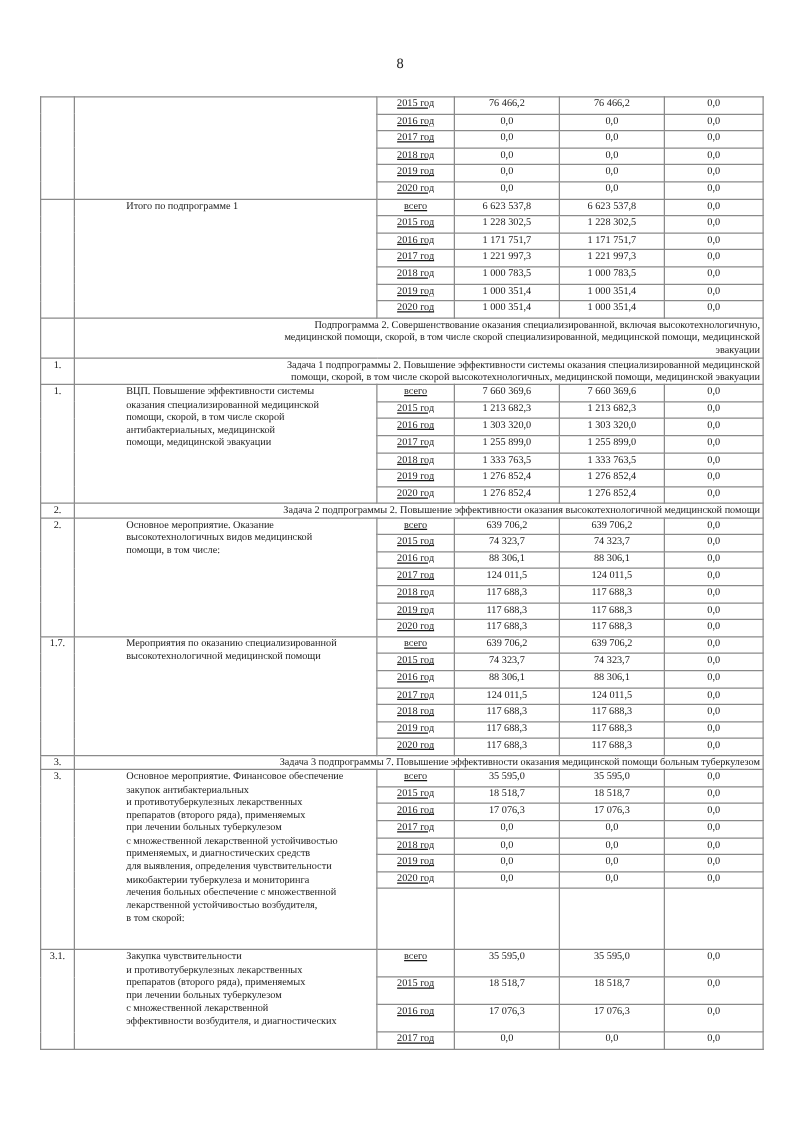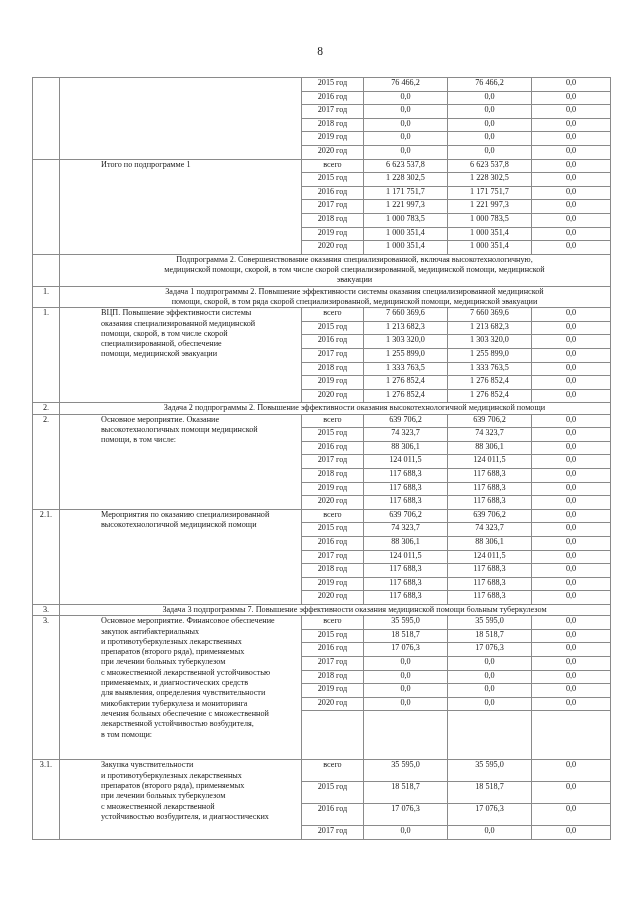--- a/index.html
+++ b/index.html
@@ -52,24 +52,24 @@
   
   col.c-num   { width: 27px; }
   col.c-desc  { width: 242px; }
   col.c-year  { width: 62px; }
   col.c-v1    { width: 84px; }
   col.c-v2    { width: 84px; }
   col.c-v3    { width: 79px; }
 
   td.num      { text-align: center; vertical-align: top; padding-top: 0.5px; }
   td.desc     { text-align: left;  vertical-align: top; padding-left: 3px; padding-top: 0.5px; }
-  td.year     { text-align: center; vertical-align: middle; }
+  td.year     { text-align: center; vertical-align: middle; text-decoration: underline; }
   td.val      { text-align: center; vertical-align: middle; }
   td.valtop   { text-align: center; vertical-align: top; }
-  td.wide     { text-align: center; padding-left: 3px; vertical-align: top; padding-top: 1px; padding-bottom: 1px; }
+  td.wide     { text-align: right; padding-left: 3px; vertical-align: top; padding-top: 1px; padding-bottom: 1px; }
   td.blank    { }
 
   .yr-row td { height: 12.6px; }
   .tall-row td { height: 21px; }
 
   .desc-line { display: block; white-space: nowrap; padding-left: 39px; }
 </style>
 </head>
 <body>
 
@@ -180,31 +180,31 @@
           <span class="desc-line">Подпрограмма 2. Совершенствование оказания специализированной, включая высокотехнологичную,</span>
           <span class="desc-line">медицинской помощи, скорой, в том числе скорой специализированной, медицинской помощи, медицинской</span>
           <span class="desc-line">эвакуации</span>
         </td>
       </tr>
 
       <tr>
         <td class="num">1.</td>
         <td class="wide" colspan="5">
           <span class="desc-line">Задача 1 подпрограммы 2. Повышение эффективности системы оказания специализированной медицинской</span>
-          <span class="desc-line">помощи, скорой, в том ряда скорой специализированной, медицинской помощи, медицинской эвакуации</span>
+          <span class="desc-line">помощи, скорой, в том числе скорой высокотехнологичных, медицинской помощи, медицинской эвакуации</span>
         </td>
       </tr>
 
       <tr class="yr-row">
         <td class="num" rowspan="7">1.</td>
         <td class="desc" rowspan="7">
           <span class="desc-line">ВЦП. Повышение эффективности системы</span>
           <span class="desc-line">оказания специализированной медицинской</span>
           <span class="desc-line">помощи, скорой, в том числе скорой</span>
-          <span class="desc-line">специализированной, обеспечение</span>
+          <span class="desc-line">антибактериальных, медицинской</span>
           <span class="desc-line">помощи, медицинской эвакуации</span>
         </td>
         <td class="year">всего</td>
         <td class="val">7 660 369,6</td>
         <td class="val">7 660 369,6</td>
         <td class="val">0,0</td>
       </tr>
       <tr class="yr-row">
         <td class="year">2015 год</td>
         <td class="val">1 213 682,3</td>
@@ -246,21 +246,21 @@
         <td class="num">2.</td>
         <td class="wide" colspan="5">
           <span class="desc-line">Задача 2 подпрограммы 2. Повышение эффективности оказания высокотехнологичной медицинской помощи</span>
         </td>
       </tr>
 
       <tr class="yr-row">
         <td class="num" rowspan="7">2.</td>
         <td class="desc" rowspan="7">
           <span class="desc-line">Основное мероприятие. Оказание</span>
-          <span class="desc-line">высокотехнологичных помощи медицинской</span>
+          <span class="desc-line">высокотехнологичных видов медицинской</span>
           <span class="desc-line">помощи, в том числе:</span>
         </td>
         <td class="year">всего</td>
         <td class="val">639 706,2</td>
         <td class="val">639 706,2</td>
         <td class="val">0,0</td>
       </tr>
       <tr class="yr-row">
         <td class="year">2015 год</td>
         <td class="val">74 323,7</td>
@@ -292,21 +292,21 @@
         <td class="val">0,0</td>
       </tr>
       <tr class="yr-row">
         <td class="year">2020 год</td>
         <td class="val">117 688,3</td>
         <td class="val">117 688,3</td>
         <td class="val">0,0</td>
       </tr>
 
       <tr class="yr-row">
-        <td class="num" rowspan="7">2.1.</td>
+        <td class="num" rowspan="7">1.7.</td>
         <td class="desc" rowspan="7">
           <span class="desc-line">Мероприятия по оказанию специализированной</span>
           <span class="desc-line">высокотехнологичной медицинской помощи</span>
         </td>
         <td class="year">всего</td>
         <td class="val">639 706,2</td>
         <td class="val">639 706,2</td>
         <td class="val">0,0</td>
       </tr>
       <tr class="yr-row">
@@ -360,21 +360,21 @@
           <span class="desc-line">закупок антибактериальных</span>
           <span class="desc-line">и противотуберкулезных лекарственных</span>
           <span class="desc-line">препаратов (второго ряда), применяемых</span>
           <span class="desc-line">при лечении больных туберкулезом</span>
           <span class="desc-line">с множественной лекарственной устойчивостью</span>
           <span class="desc-line">применяемых, и диагностических средств</span>
           <span class="desc-line">для выявления, определения чувствительности</span>
           <span class="desc-line">микобактерии туберкулеза и мониторинга</span>
           <span class="desc-line">лечения больных обеспечение с множественной</span>
           <span class="desc-line">лекарственной устойчивостью возбудителя,</span>
-          <span class="desc-line">в том помощи:</span>
+          <span class="desc-line">в том скорой:</span>
         </td>
         <td class="year">всего</td>
         <td class="val">35 595,0</td>
         <td class="val">35 595,0</td>
         <td class="val">0,0</td>
       </tr>
       <tr class="yr-row">
         <td class="year">2015 год</td>
         <td class="val">18 518,7</td>
         <td class="val">18 518,7</td>
@@ -418,21 +418,21 @@
       </tr>
 
       <tr class="tall-row">
         <td class="num" rowspan="4">3.1.</td>
         <td class="desc" rowspan="4">
           <span class="desc-line">Закупка чувствительности</span>
           <span class="desc-line">и противотуберкулезных лекарственных</span>
           <span class="desc-line">препаратов (второго ряда), применяемых</span>
           <span class="desc-line">при лечении больных туберкулезом</span>
           <span class="desc-line">с множественной лекарственной</span>
-          <span class="desc-line">устойчивостью возбудителя, и диагностических</span>
+          <span class="desc-line">эффективности возбудителя, и диагностических</span>
         </td>
         <td class="year" style="height:12.6px">всего</td>
         <td class="val">35 595,0</td>
         <td class="val">35 595,0</td>
         <td class="val">0,0</td>
       </tr>
       <tr class="tall-row">
         <td class="year valtop">2015 год</td>
         <td class="val">18 518,7</td>
         <td class="val">18 518,7</td>

